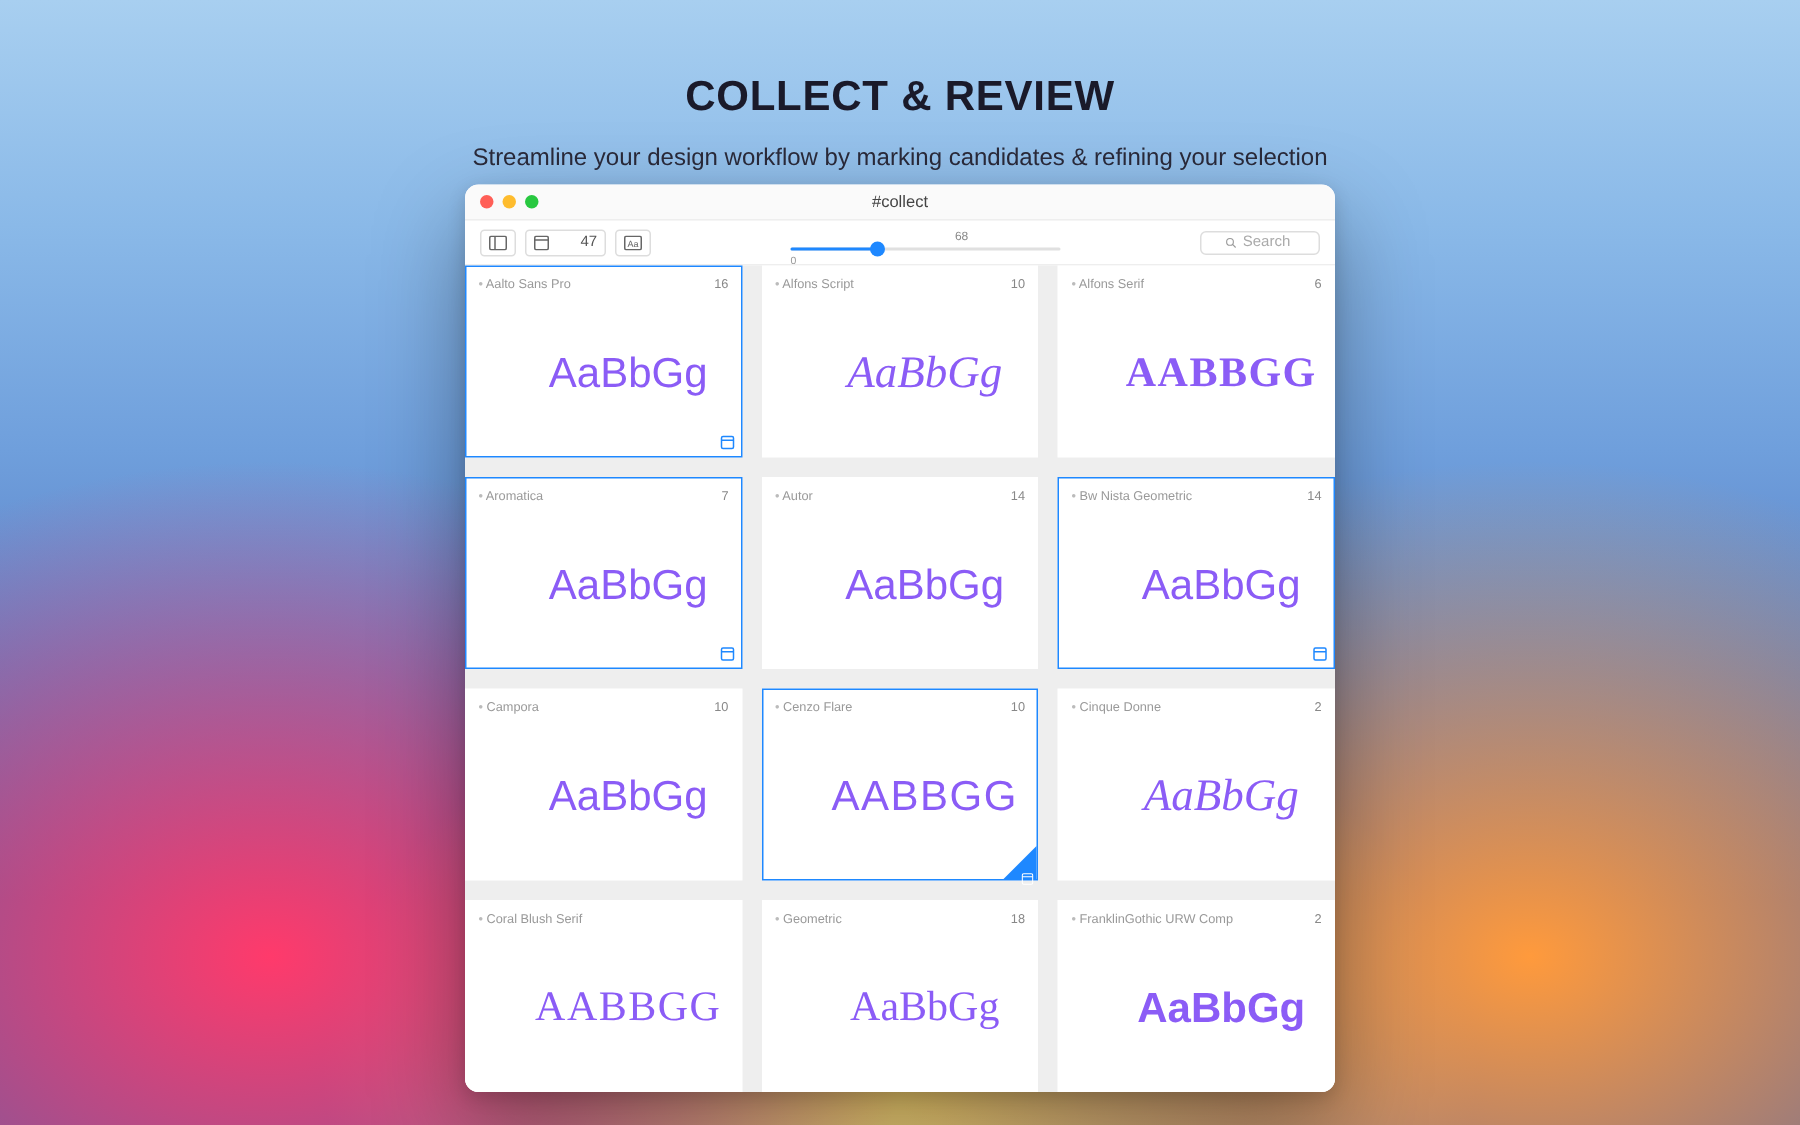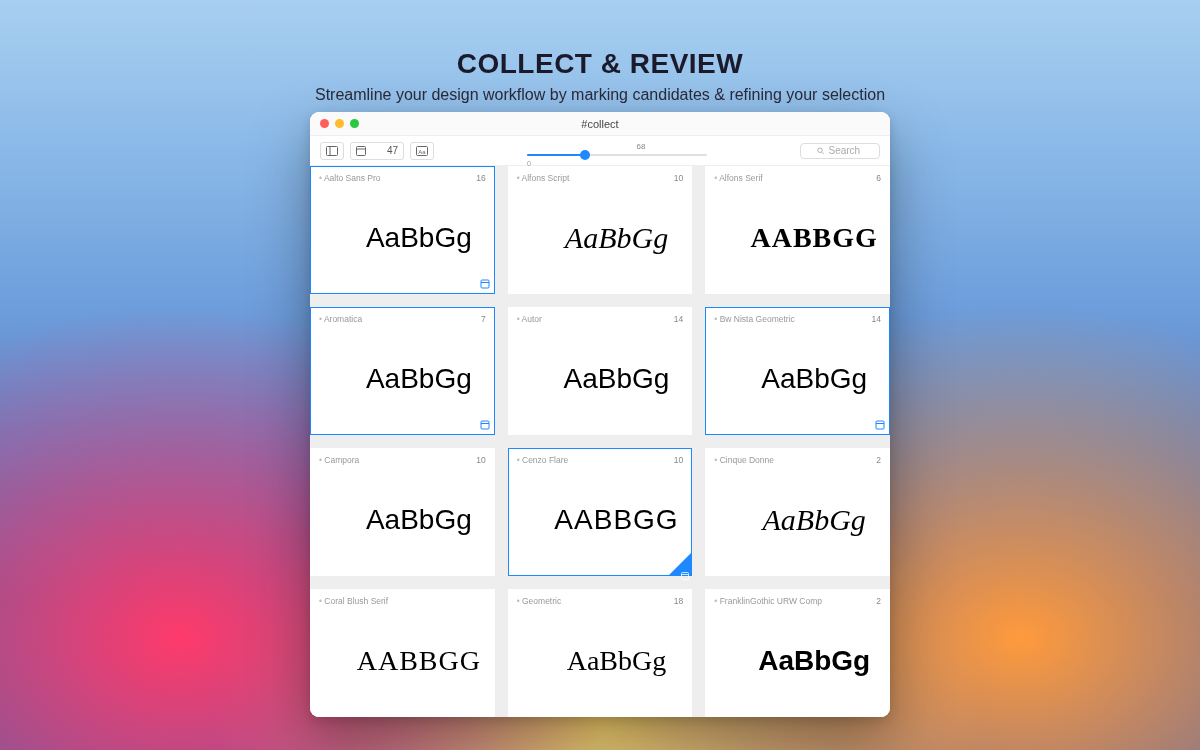--- a/index.html
+++ b/index.html
@@ -19,21 +19,21 @@
   }
   .headline {
     margin-top: 48px;
     text-align: center;
   }
   .headline h1 {
     font-size: 28px;
     font-weight: 800;
     letter-spacing: 0.5px;
     color: #1a1a2a;
-    margin-bottom: 6px;
+    margin-bottom: 17px;
   }
   .headline p {
     font-size: 16px;
     color: #2a2a3a;
     font-weight: 400;
   }
   .window {
     margin-top: 8px;
     width: 580px;
     background: #ffffff;
@@ -187,21 +187,21 @@
     content: "• ";
     color: #bbb;
   }
   .cell-count { color: #888; }
   .cell-preview {
     flex: 1;
     display: flex;
     align-items: center;
     justify-content: center;
     font-size: 28px;
-    color: #000000;
+    color: #8b5cf6;
     overflow: hidden;
     padding-left: 33px;
   }
   .cell-marker {
     position: absolute;
     right: 4px;
     bottom: 4px;
     width: 10px;
     height: 10px;
   }

